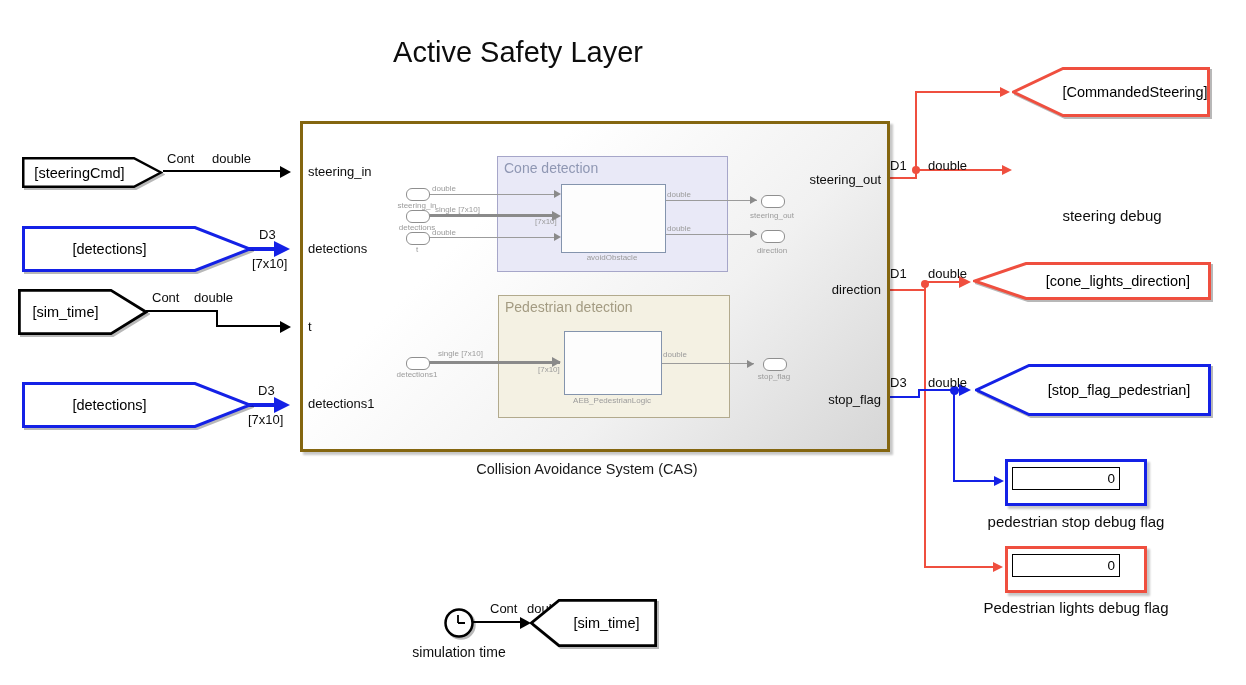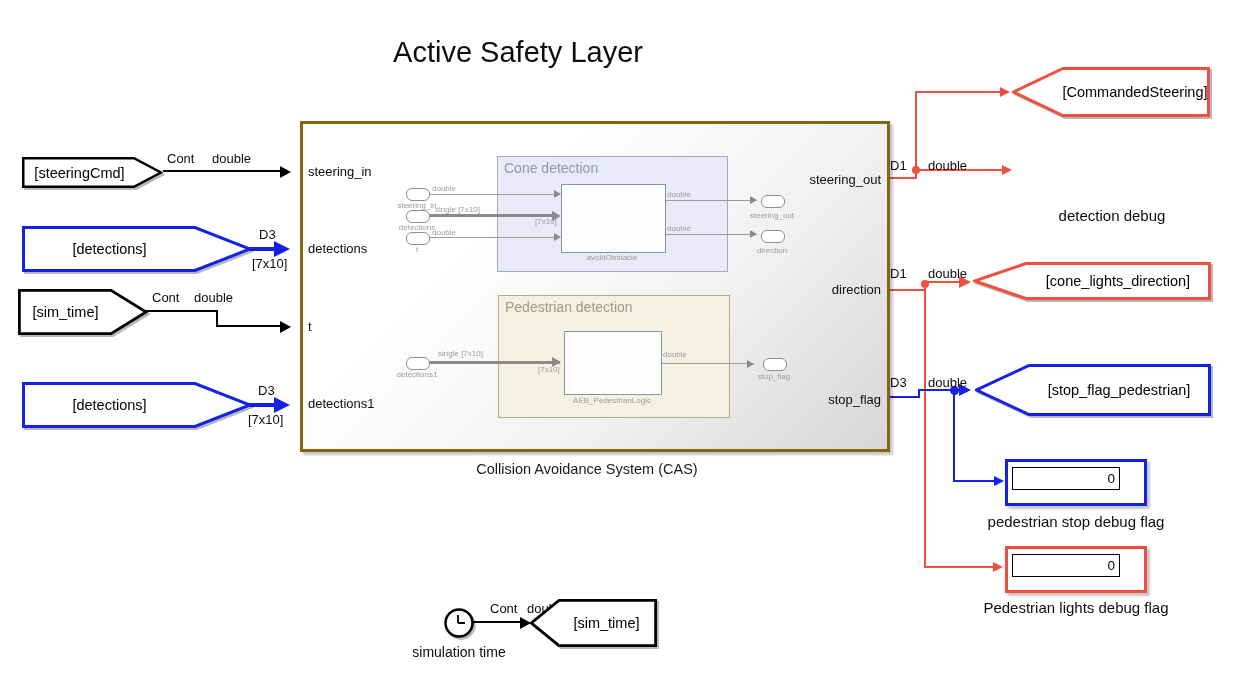--- a/index.html
+++ b/index.html
@@ -247,21 +247,21 @@
     <span class="lbl" style="padding-left:52px">[stop_flag_pedestrian]</span>
   </div>
 
   <div class="tag" style="left:530px;top:599px;width:127px;height:48px">
     <svg viewBox="0 0 127 48" preserveAspectRatio="none">
         <polygon class="pk" stroke-width="2.75" points="29,1.4 125.6,1.4 125.6,46.6 29,46.6 1.4,24"></polygon>
       </svg>
     <span class="lbl" style="padding-left:26px">[sim_time]</span>
   </div>
 
-  <div class="displabel" style="left:1014px;top:207px;width:196px">detection debug</div>
+  <div class="displabel" style="left:1014px;top:207px;width:196px">steering debug</div>
 
   <div class="display disp-b" style="left:1005px;top:459px;width:142px;height:47px">
     <div class="dispval" style="width:108px;height:23px">0</div>
   </div>
   <div class="displabel" style="left:983px;top:513px;width:186px">pedestrian stop debug flag</div>
 
   <div class="display disp-r" style="left:1005px;top:546px;width:142px;height:47px">
     <div class="dispval" style="width:108px;height:23px">0</div>
   </div>
   <div class="displabel" style="left:980px;top:599px;width:192px">Pedestrian lights debug flag</div>

